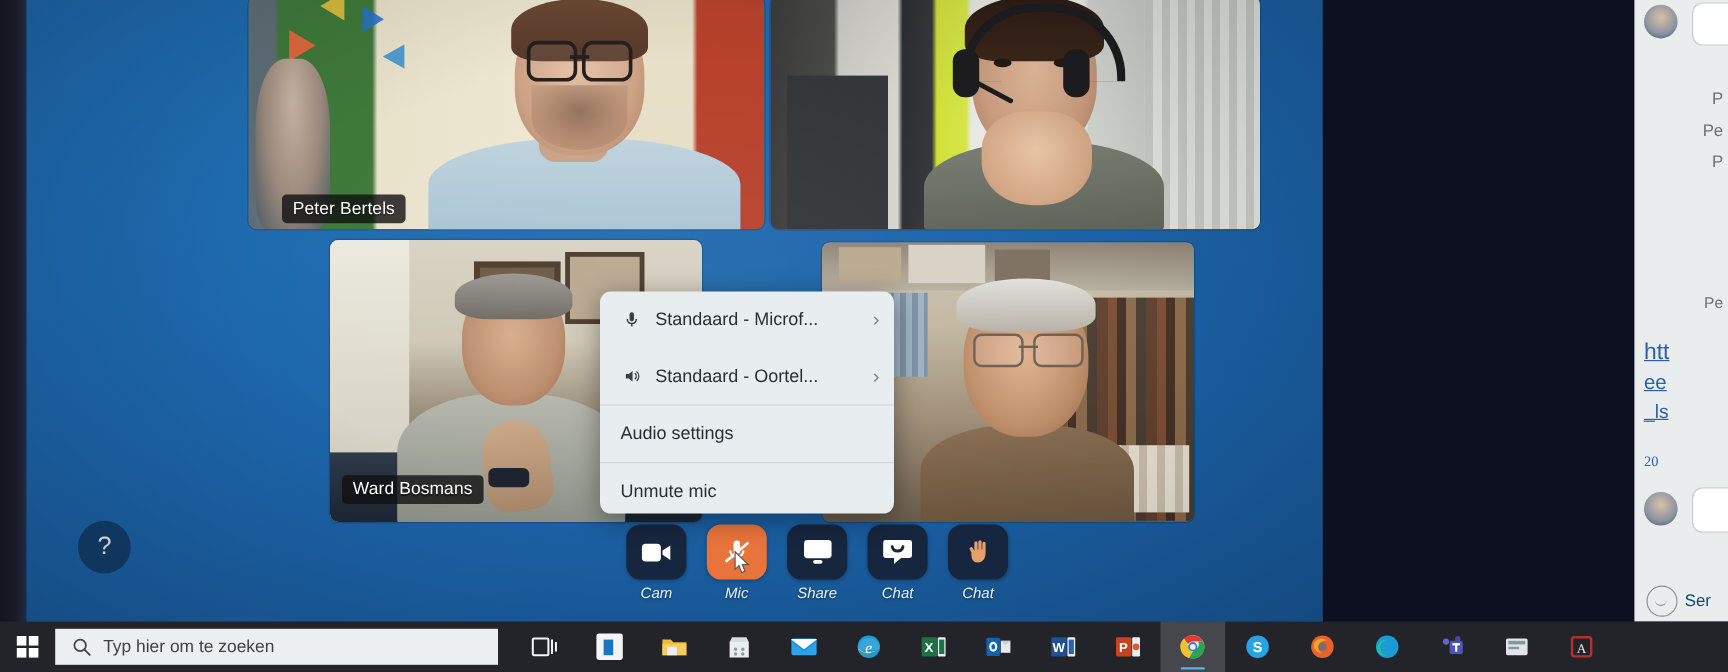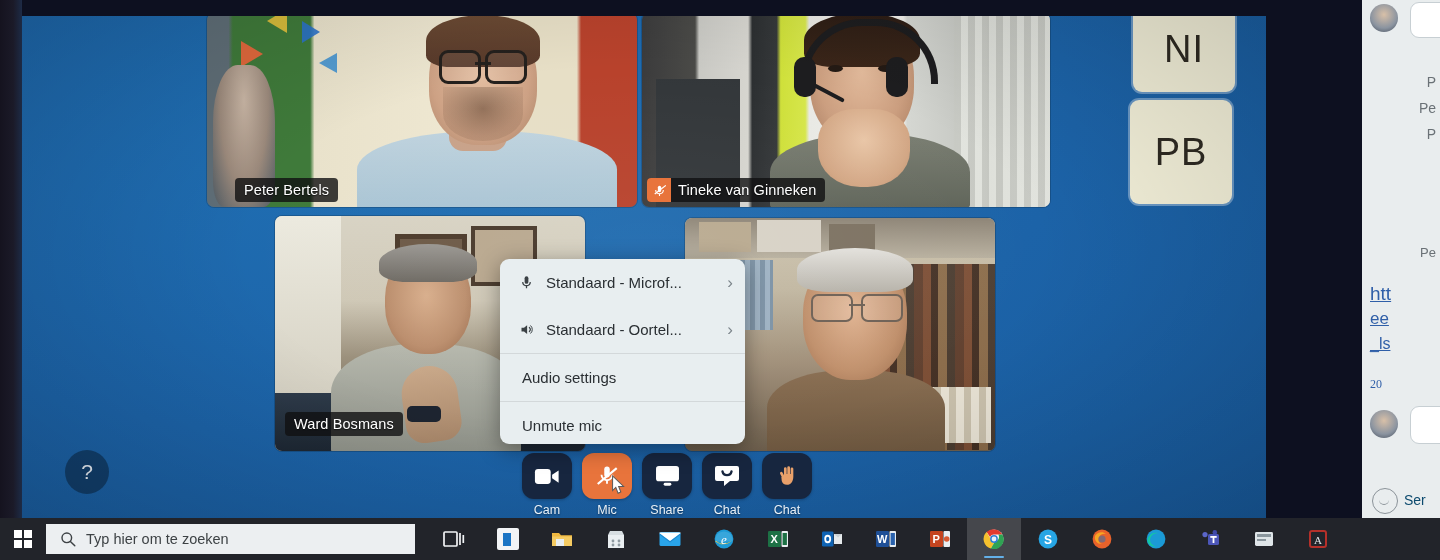--- a/index.html
+++ b/index.html
@@ -17,21 +17,21 @@
 
   
   .bezel-left {
     position: absolute; left: 0; top: 0; width: 22px; height: 560px;
     background: linear-gradient(90deg,#15131f 0%, #1b1a28 60%, #1d2b46 100%);
     z-index: 60;
   }
 
   
   .stage {
-    position: absolute; left: 22px; top: 16px; width: 1244px; height: 518px;
+    position: absolute; left: 22px; top: 0; width: 1080px; height: 518px;
     background: #1c63a8;
     background-image:
       radial-gradient(ellipse at 30% 20%, #2070b4 0%, #1c63a8 55%, #185a9c 100%);
     overflow: hidden;
   }
 
   
   .stage::after{
     content:"";
     position:absolute; inset:0;
@@ -293,27 +293,27 @@
     height: 47px; padding: 0 12px 0 14px;
     cursor: pointer;
   }
   .menu-row .mi {
     width: 24px; flex: none; display:flex; align-items:center; justify-content:center;
     color:#3b4145;
   }
   .menu-row .mlabel { flex: 1 1 auto; padding-left: 8px; white-space: nowrap; overflow:hidden; }
   .menu-row .chev { color:#7d868c; font-size: 17px; padding-left: 6px; }
   .menu-sep { height: 1px; background: rgba(0,0,0,0.09); margin: 0 0px; }
-  .menu-row.plain { padding-left: 22px; }
+  .menu-row.plain { padding-left: 17px; }
   .menu-row.plain .mlabel { padding-left: 0; }
 
   
   #control-bar {
     position: absolute; left: 500px; top: 437px;
-    display: flex; gap: 10px; z-index: 15;
+    display: flex; gap: 17px; z-index: 15; font-style: italic;
   }
   .ctrl { width: 50px; text-align: center; cursor: pointer; }
   .ctrl .btn {
     width: 50px; height: 46px;
     background: #17263f;
     border-radius: 12px;
     display:flex; align-items:center; justify-content:center;
     box-shadow: 0 1px 3px rgba(0,0,0,.25);
   }
   .ctrl.active .btn { background: #e8743c; }
@@ -426,30 +426,20 @@
         <div class="hair"></div>
         <div class="eyeL"></div>
           <div class="eyeR"></div>
         <div class="band"></div>
         <div class="cup"></div>
           <div class="cup2"></div>
         <div class="boom"></div>
         <div class="hands"></div>
       </div>
     </div>
-    <div class="name-badge with-icon" style="left:625px; top:162px;">
-      <span class="mic-muted-chip">
-        <svg viewBox="0 0 24 24" fill="#fff" aria-hidden="true">
-          <path d="M12 3a3 3 0 0 1 3 3v6a3 3 0 0 1-6 0V6a3 3 0 0 1 3-3z"></path>
-          <path d="M18 11a6 6 0 0 1-12 0H4a8 8 0 0 0 7 7.9V22h2v-3.1A8 8 0 0 0 20 11h-2z"></path>
-          <rect x="1" y="10.6" width="26" height="2.3" transform="rotate(-38 12 12)" fill="#fff"></rect>
-        </svg>
-      </span>
-      <span>Tineke van Ginneken</span>
-    </div>
 
     <div class="tile soft" id="tile-ward">
       <div class="frame">
         <div class="bg"></div>
         <div class="wallL"></div>
         <div class="frame1"></div>
         <div class="frame2"></div>
         <div class="desk"></div>
         <div class="torso"></div>
         <div class="arm"></div>

